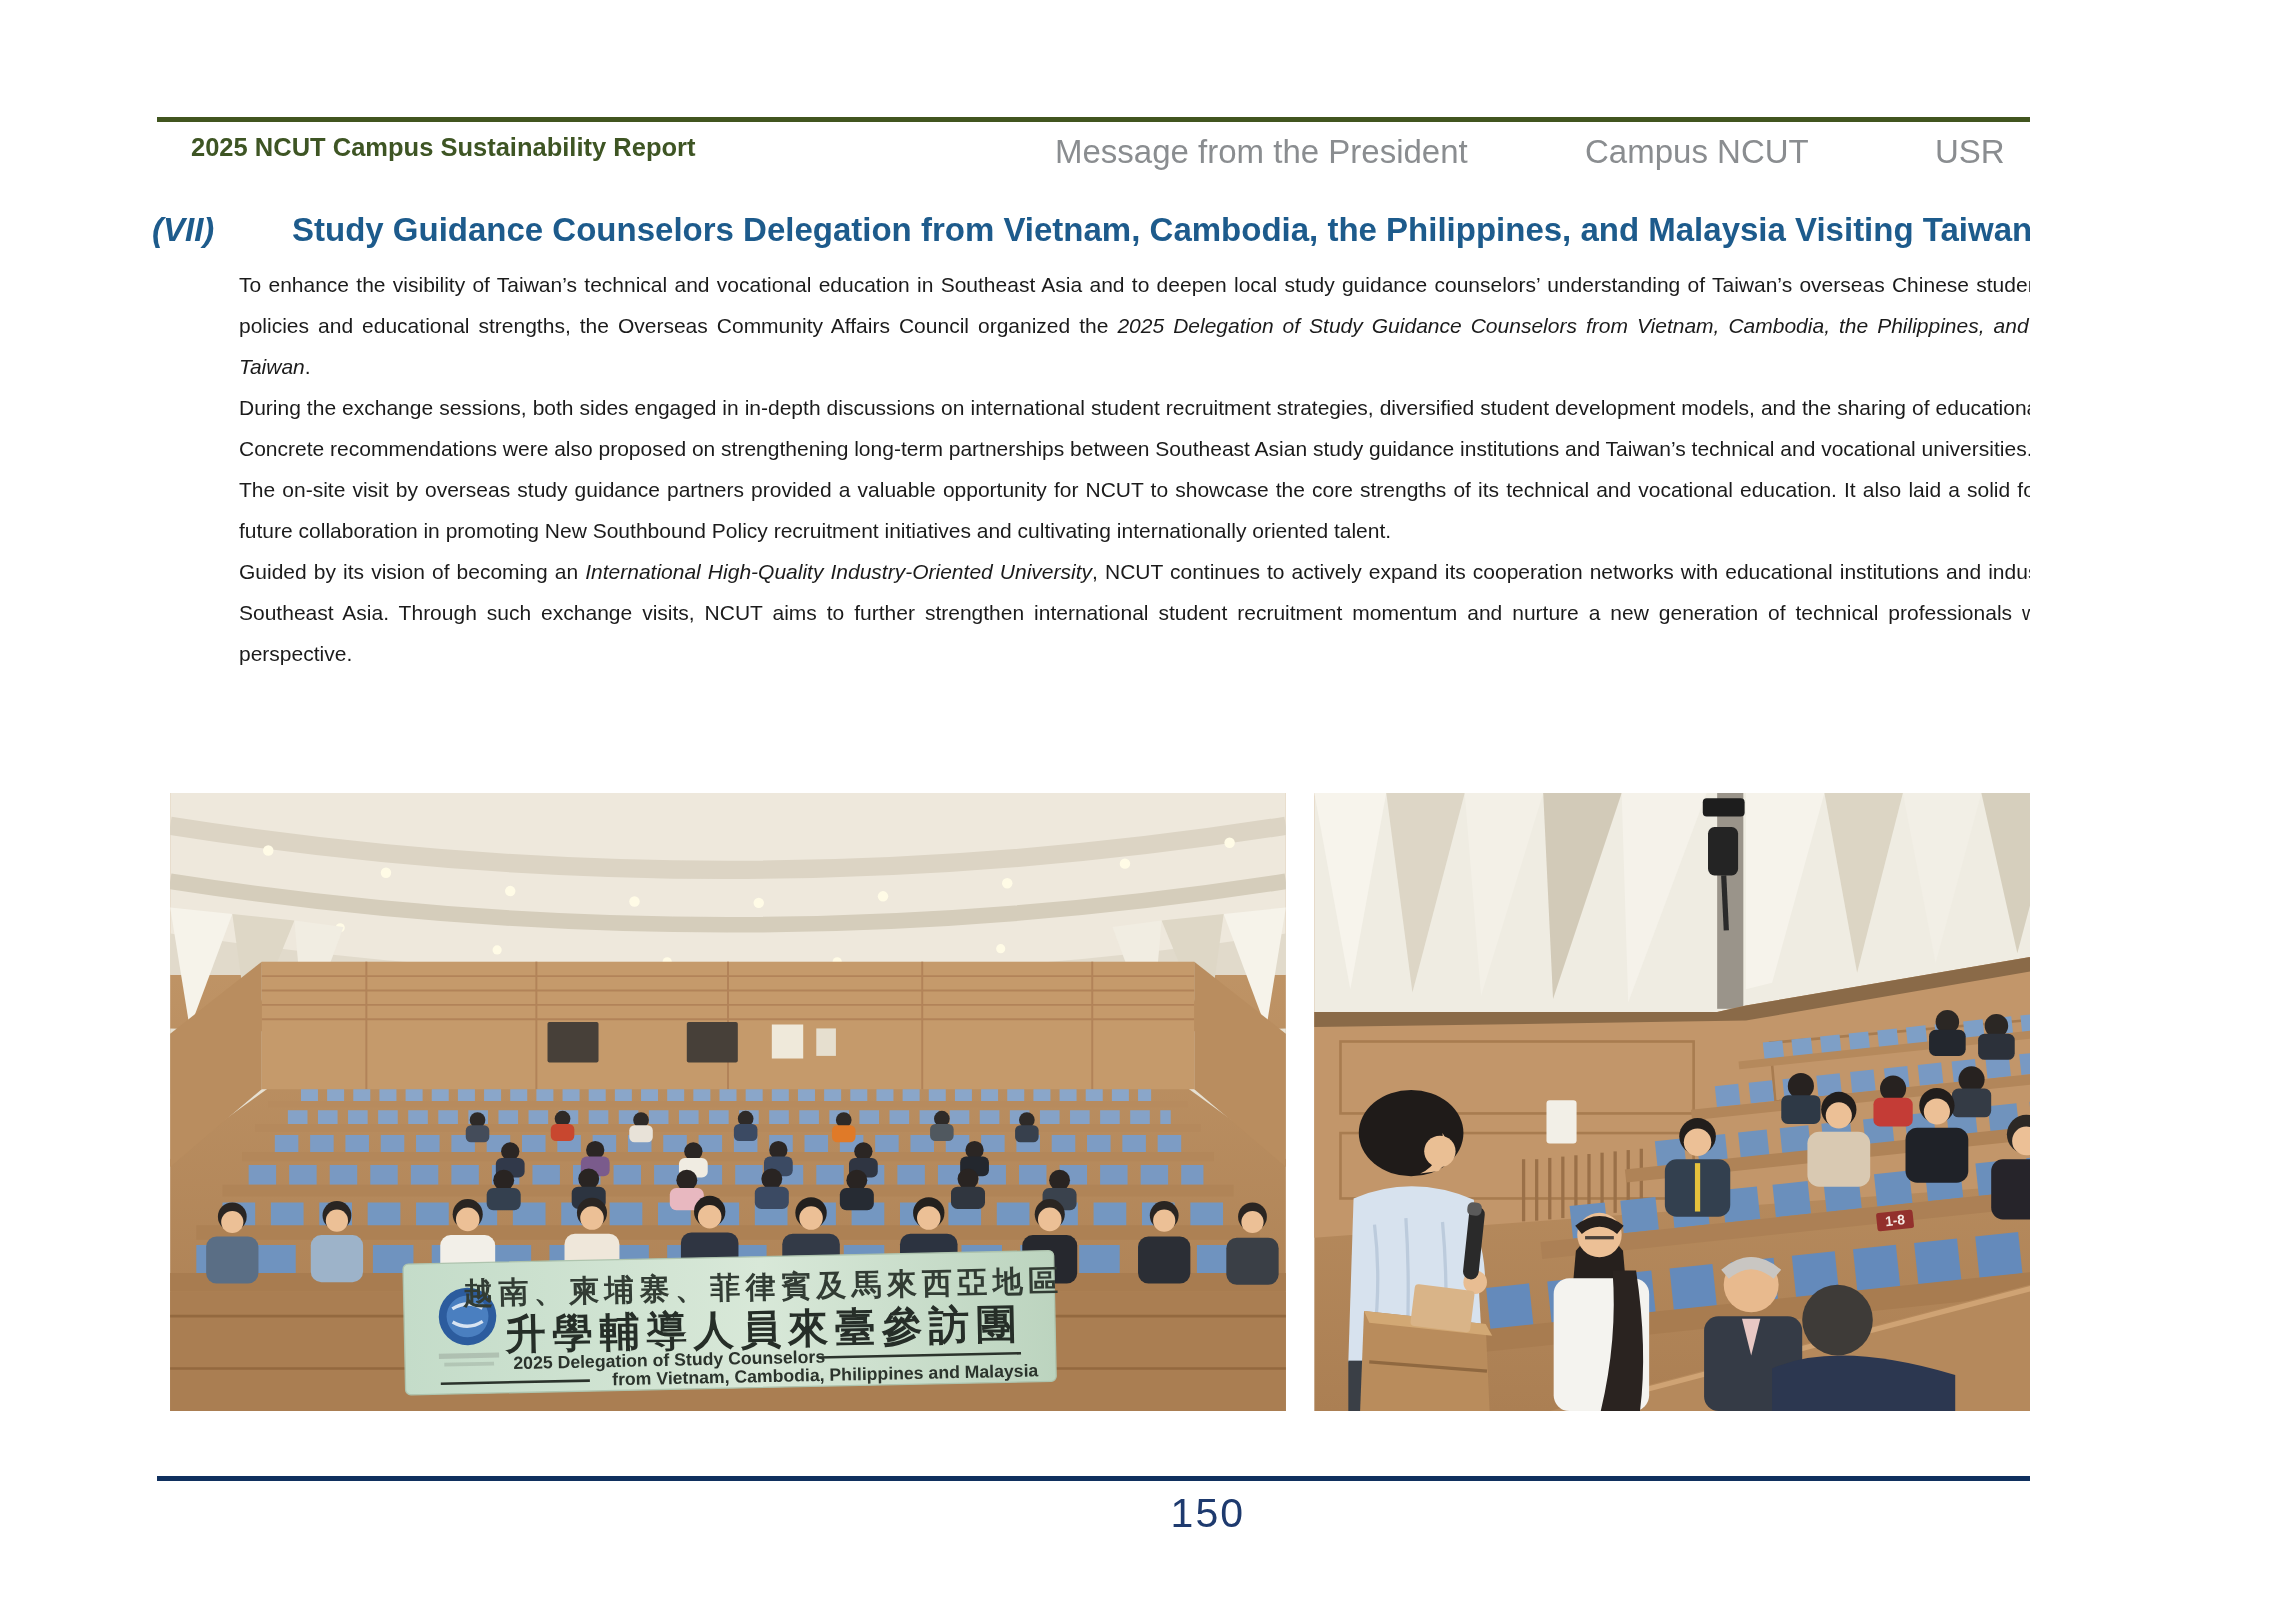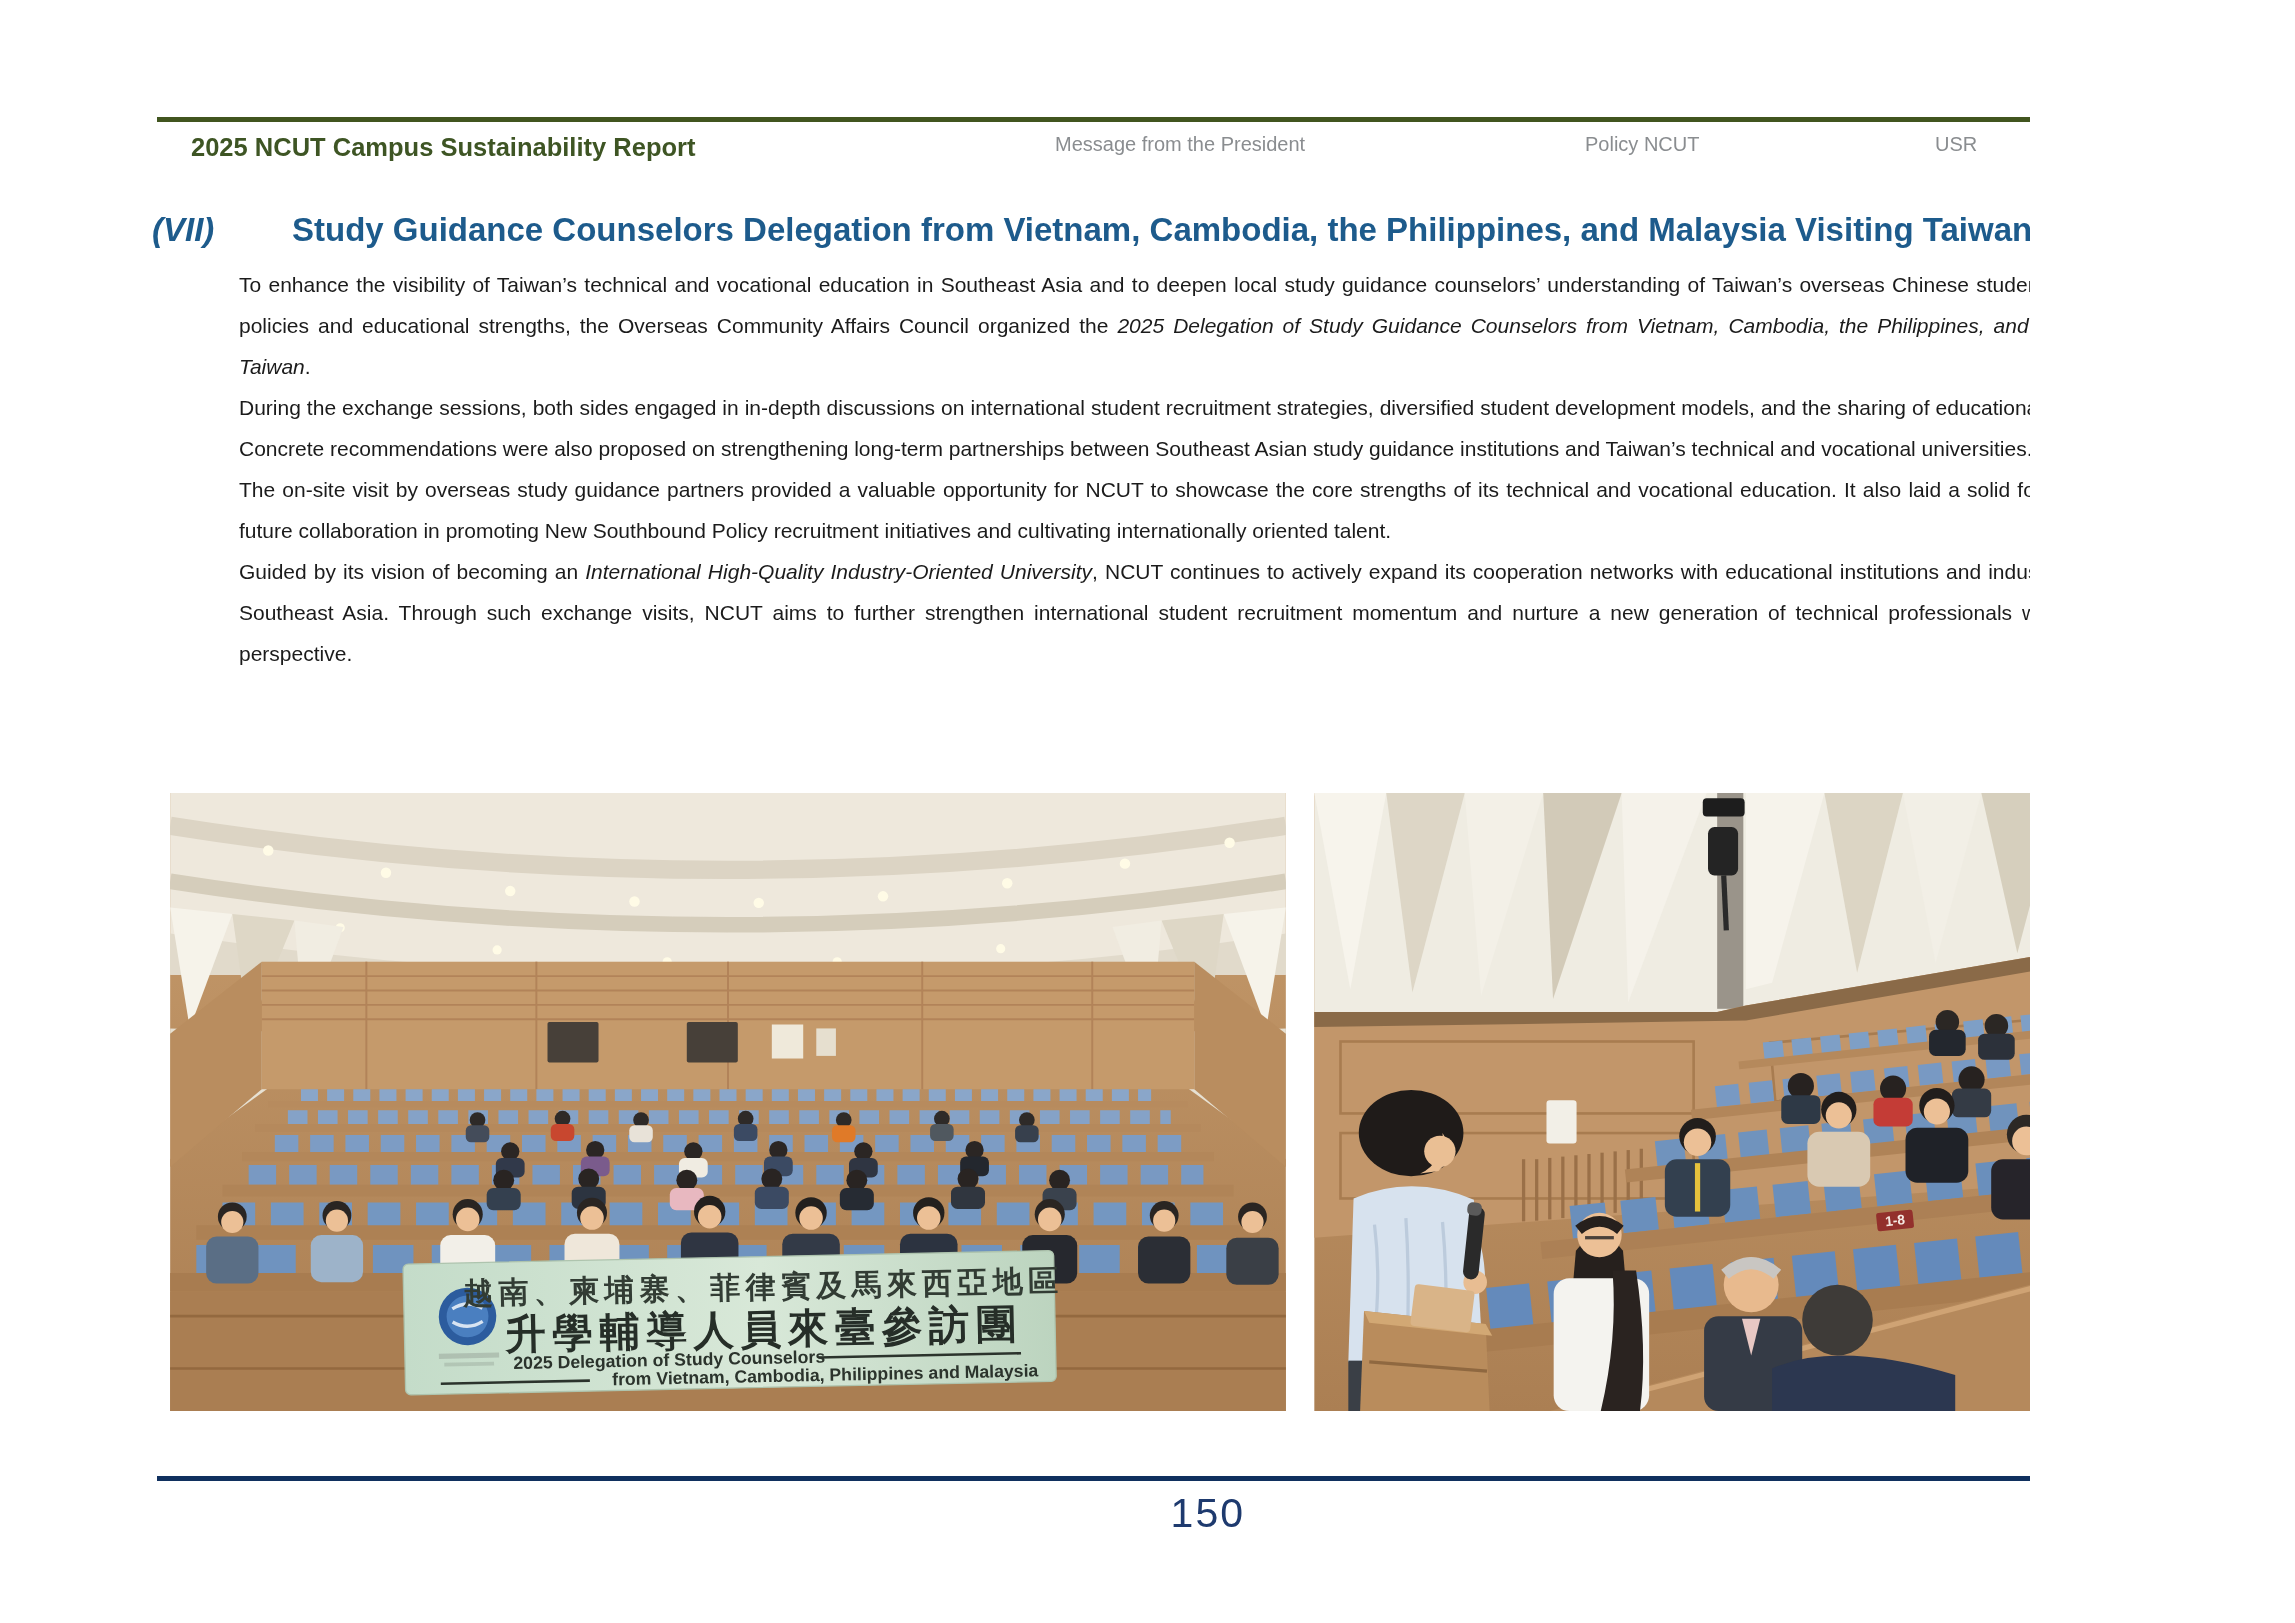--- a/index.html
+++ b/index.html
@@ -4,21 +4,21 @@
 <style>
   html,body{margin:0;padding:0;background:#ffffff;}
   #page{
     position:relative;width:2030px;height:1623px;background:#ffffff;overflow:hidden;
     font-family:"Liberation Sans", sans-serif;color:#1b1b1b;
   }
   
   .hdr-rule{position:absolute;left:157px;top:117px;width:1974px;height:4.6px;background:#41551f;}
   .hdr-tabbar{position:absolute;left:2131px;top:114px;width:128px;height:9.8px;background:#2b5d8b;}
   .hdr-title{position:absolute;left:191px;top:133px;font-size:25.5px;font-weight:bold;color:#3e5524;white-space:nowrap;}
-  .hdr-nav-item{position:absolute;top:133px;font-size:20px;color:#8a8d90;white-space:nowrap;}
+  .hdr-nav-item{position:absolute;top:133px;font-size:33px;color:#8a8d90;white-space:nowrap;}
   .hdr-nav-item.active{color:#8b5cf6;font-weight:bold;}
   
   .sec-num{position:absolute;left:152px;top:211px;font-size:33px;font-weight:bold;color:#1d5b8c;font-style:italic;}
   .sec-title{position:absolute;left:292px;top:211px;width:1871px;font-size:33px;font-weight:bold;color:#1d5b8c;}
   
   .bodytext{
     position:absolute;left:239px;top:264px;width:1908px;
     font-size:21px;line-height:41px;text-align:justify;color:#1b1b1b;
   }
   .bodytext p{margin:0;}
@@ -35,21 +35,21 @@
 </style>
 </head>
 <body>
 
 <div id="page">
 
   <div class="hdr-rule"></div>
   <div class="hdr-tabbar"></div>
   <div class="hdr-title">2025 NCUT Campus Sustainability Report</div>
   <div class="hdr-nav-item" style="left:1055px;">Message from the President</div>
-  <div class="hdr-nav-item" style="left:1585px;">Policy NCUT</div>
+  <div class="hdr-nav-item" style="left:1585px;">Campus NCUT</div>
   <div class="hdr-nav-item" style="left:1935px;">USR</div>
   <div class="hdr-nav-item active" style="left:2165px;">Goal 17</div>
 
   <div class="sec-num">(VII)</div>
   <div class="sec-title">Study Guidance Counselors Delegation from Vietnam, Cambodia, the Philippines, and Malaysia Visiting Taiwan</div>
 
   <div class="bodytext">
     <p><span>To enhance the visibility of Taiwan’s technical and vocational education in Southeast Asia and to deepen local study guidance counselors’ understanding of Taiwan’s overseas Chinese student admission policies and educational strengths, the Overseas Community Affairs Council organized the </span><span class="it">2025 Delegation of Study Guidance Counselors from Vietnam, Cambodia, the Philippines, and Malaysia to Taiwan</span><span>.</span></p>
     <p>During the exchange sessions, both sides engaged in in-depth discussions on international student recruitment strategies, diversified student development models, and the sharing of educational resources. Concrete recommendations were also proposed on strengthening long-term partnerships between Southeast Asian study guidance institutions and Taiwan’s technical and vocational universities.</p>
     <p>The on-site visit by overseas study guidance partners provided a valuable opportunity for NCUT to showcase the core strengths of its technical and vocational education. It also laid a solid foundation for future collaboration in promoting New Southbound Policy recruitment initiatives and cultivating internationally oriented talent.</p>

